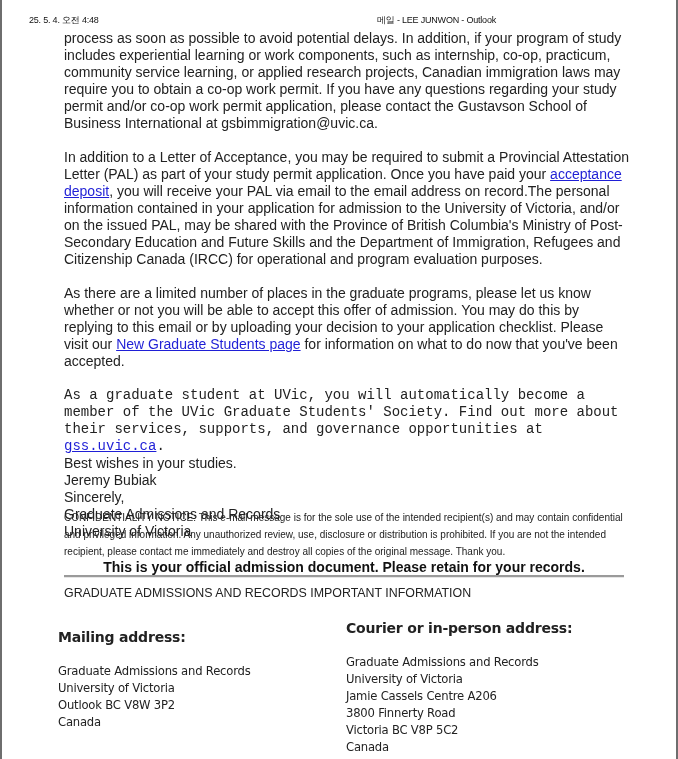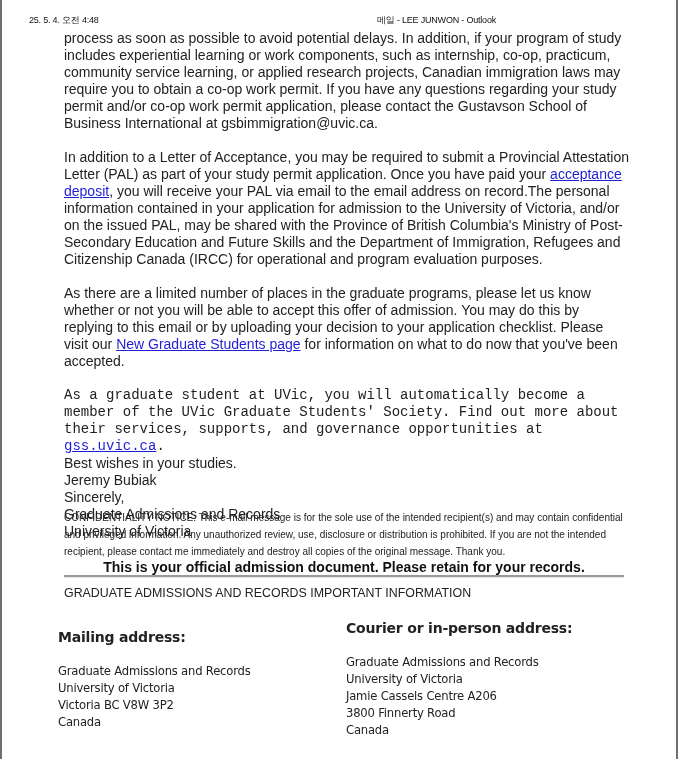--- a/index.html
+++ b/index.html
@@ -158,29 +158,30 @@
   <div class="official">This is your official admission document. Please retain for your records.</div>
   <div class="hr"></div>
 
   <div class="info-title">GRADUATE ADMISSIONS AND RECORDS IMPORTANT INFORMATION</div>
 
   <div class="addr-col addr-mailing">
     <span class="addr-label">Mailing address:</span>
     <div class="addr-lines">
       <span class="addr-line">Graduate Admissions and Records</span>
       <span class="addr-line">University of Victoria</span>
-      <span class="addr-line">Victoria BC V8W 3P2</span>
+      <span class="addr-line">Outlook BC V8W 3P2</span>
       <span class="addr-line">Canada</span>
     </div>
   </div>
 
   <div class="addr-col addr-courier">
     <span class="addr-label">Courier or in-person address:</span>
     <div class="addr-lines">
       <span class="addr-line">Graduate Admissions and Records</span>
       <span class="addr-line">University of Victoria</span>
       <span class="addr-line">Jamie Cassels Centre A206</span>
       <span class="addr-line">3800 Finnerty Road</span>
+      <span class="addr-line">Victoria BC V8P 5C2</span>
       <span class="addr-line">Canada</span>
     </div>
   </div>
 
 </div>
 
 </body></html>

